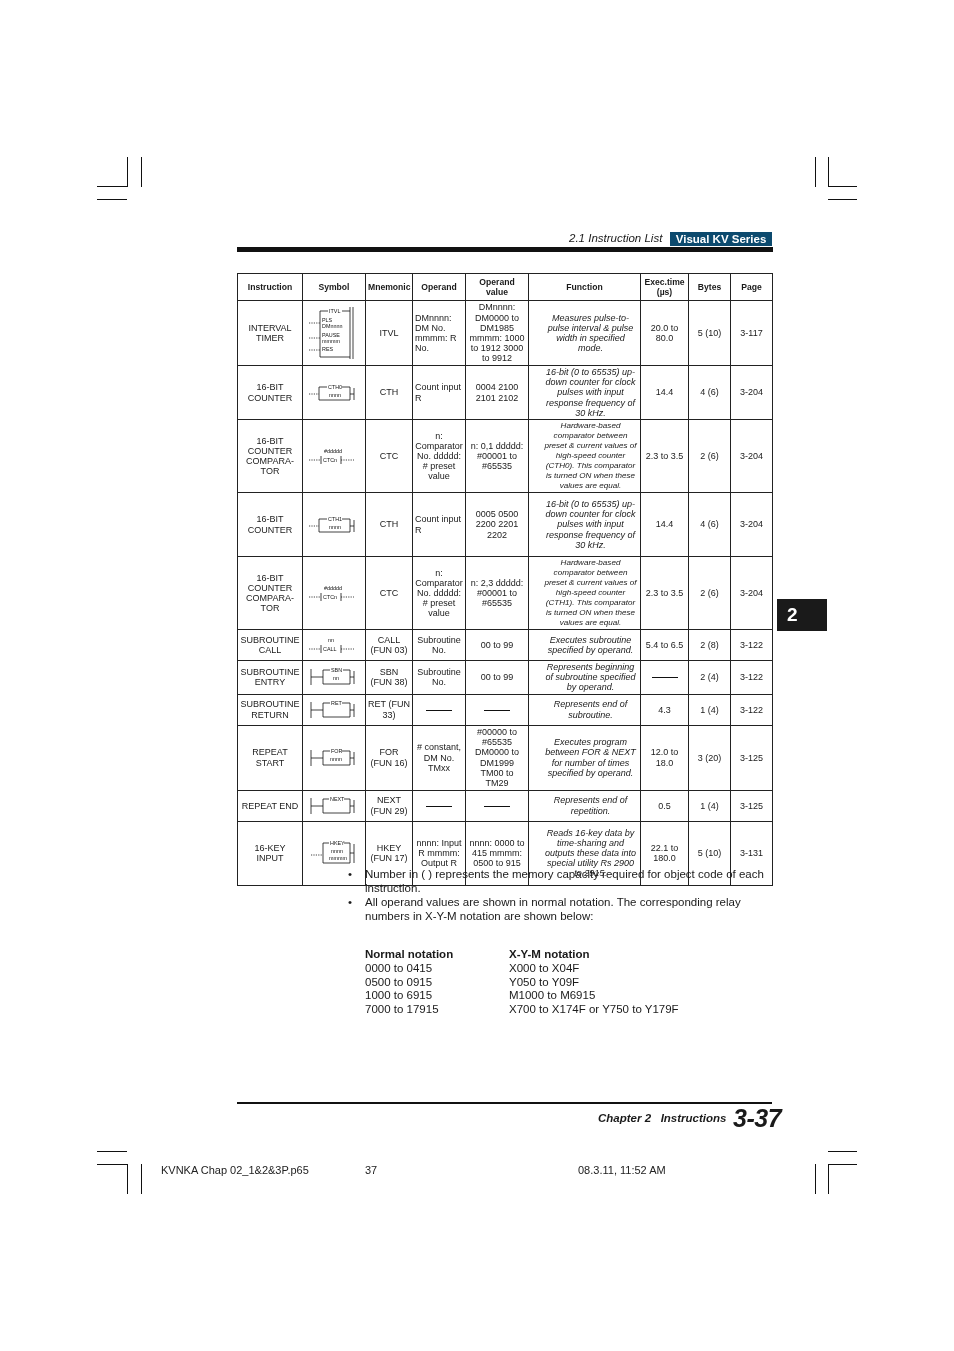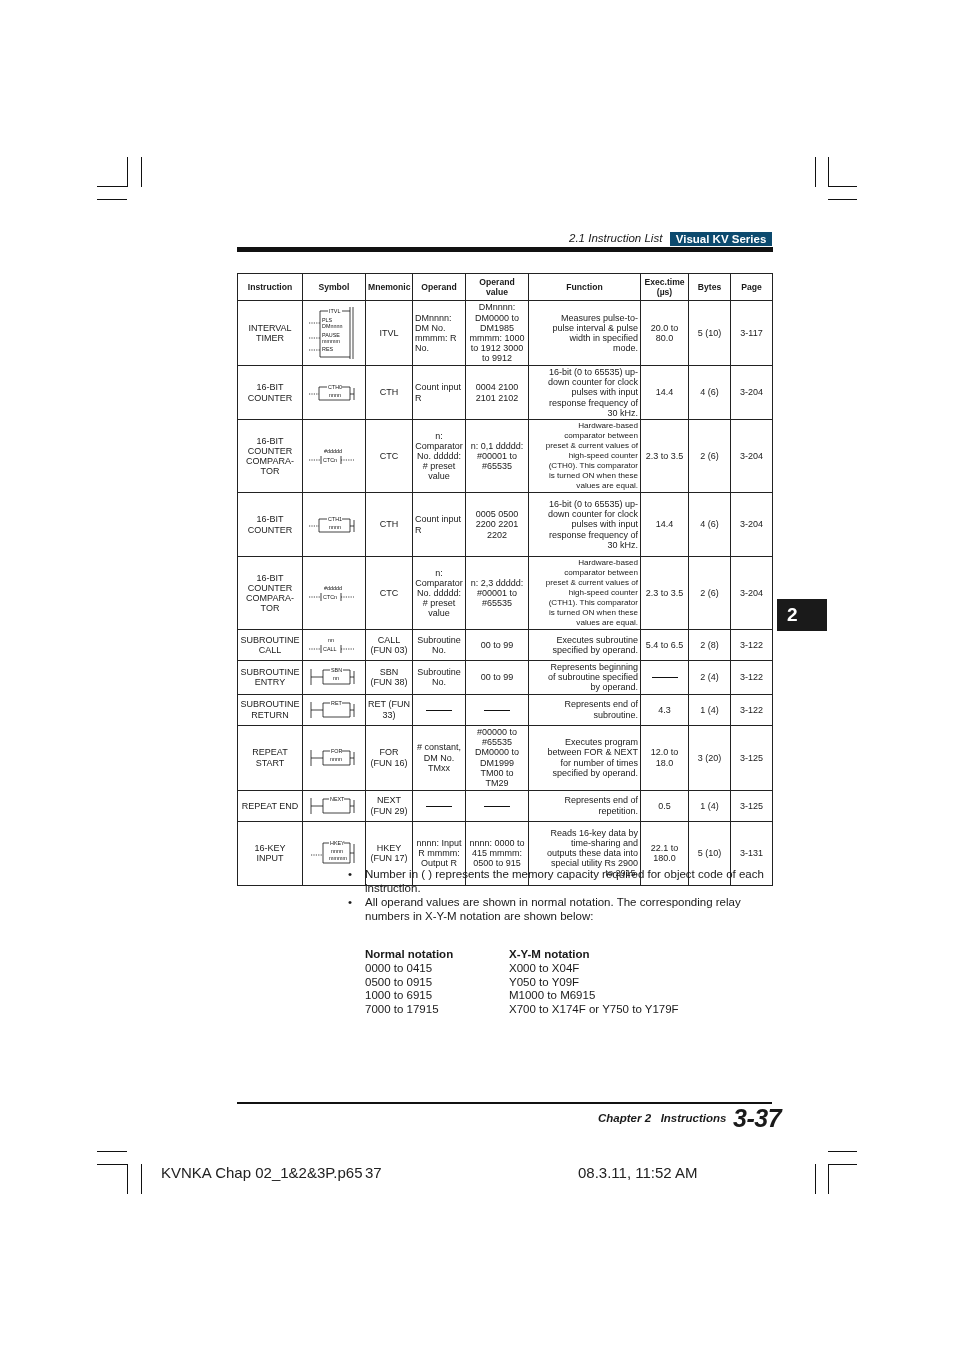--- a/index.html
+++ b/index.html
@@ -4,37 +4,37 @@
 <style>
   html,body{margin:0;padding:0;background:#fff;}
   body{width:954px;height:1351px;position:relative;font-family:"Liberation Sans",sans-serif;color:#1a1a1a;overflow:hidden;}
   .crop{position:absolute;background:#111;}
   .hdr-title{position:absolute;top:232px;left:569px;font-size:11.5px;font-style:italic;}
   .hdr-badge{position:absolute;top:232px;left:670px;width:102px;height:14px;background:#0c4a6e;color:#fff;font-weight:bold;font-size:11.5px;line-height:14px;text-align:center;}
   .hdr-rule{position:absolute;top:247px;left:237px;width:536px;height:5px;background:#111;}
   table.instr{position:absolute;top:265px;left:237px;width:535px;border-collapse:collapse;table-layout:fixed;font-size:9px;line-height:10.2px;margin-top:8px;}
   table.instr td, table.instr th{border:1px solid #222;padding:1px 2px;text-align:center;vertical-align:middle;}
   table.instr th{font-weight:bold;font-size:8.6px;height:24px;}
-  table.instr td.fn{text-align:right;padding-left:14px;}
+  table.instr td.fn{text-align:center;padding-left:14px;font-style:italic;}
   table.instr td.fn.small{font-size:8.1px;line-height:10px;}
   table.instr td.op{text-align:left;}
   .dash{display:inline-block;width:26px;height:1px;background:#111;vertical-align:middle;}
   .sym{display:block;margin:0 auto;}
   .notes{position:absolute;top:867px;left:347px;width:430px;font-size:11.5px;line-height:14px;}
   .notes ul{margin:0;padding:0;list-style:none;}
   .notes li{position:relative;padding-left:18px;margin-bottom:0;}
   .notes li::before{content:"•";position:absolute;left:1px;top:0;}
   .notation{position:absolute;top:948px;left:365px;font-size:11.5px;line-height:13.8px;}
   .notation .col{position:absolute;top:0;white-space:nowrap;}
   .notation .h{font-weight:bold;}
   .footer-rule{position:absolute;top:1102px;left:237px;width:535px;height:2px;background:#111;}
   .footer-chapter{position:absolute;top:1112px;left:598px;font-size:11.5px;font-style:italic;font-weight:bold;}
   .footer-page{position:absolute;top:1104px;left:733px;font-size:25px;font-style:italic;font-weight:bold;letter-spacing:-0.5px;}
   .tab2{position:absolute;top:599px;left:777px;width:50px;height:32px;background:#1a1a1a;color:#fff;font-weight:bold;font-size:19px;line-height:32px;padding-left:10px;box-sizing:border-box;}
-  .slug{position:absolute;top:1164px;font-size:15px;color:#222;}
+  .slug{position:absolute;top:1164px;font-size:11px;color:#222;}
 </style>
 </head>
 <body>
 
 <div class="crop" style="top:157px;left:127px;width:1px;height:30px;"></div>
 <div class="crop" style="top:157px;left:141px;width:1px;height:30px;"></div>
 <div class="crop" style="top:186px;left:97px;width:30px;height:1px;"></div>
 <div class="crop" style="top:199px;left:97px;width:30px;height:1px;"></div>
 <div class="crop" style="top:157px;left:815px;width:1px;height:30px;"></div>
 <div class="crop" style="top:157px;left:828px;width:1px;height:30px;"></div>

